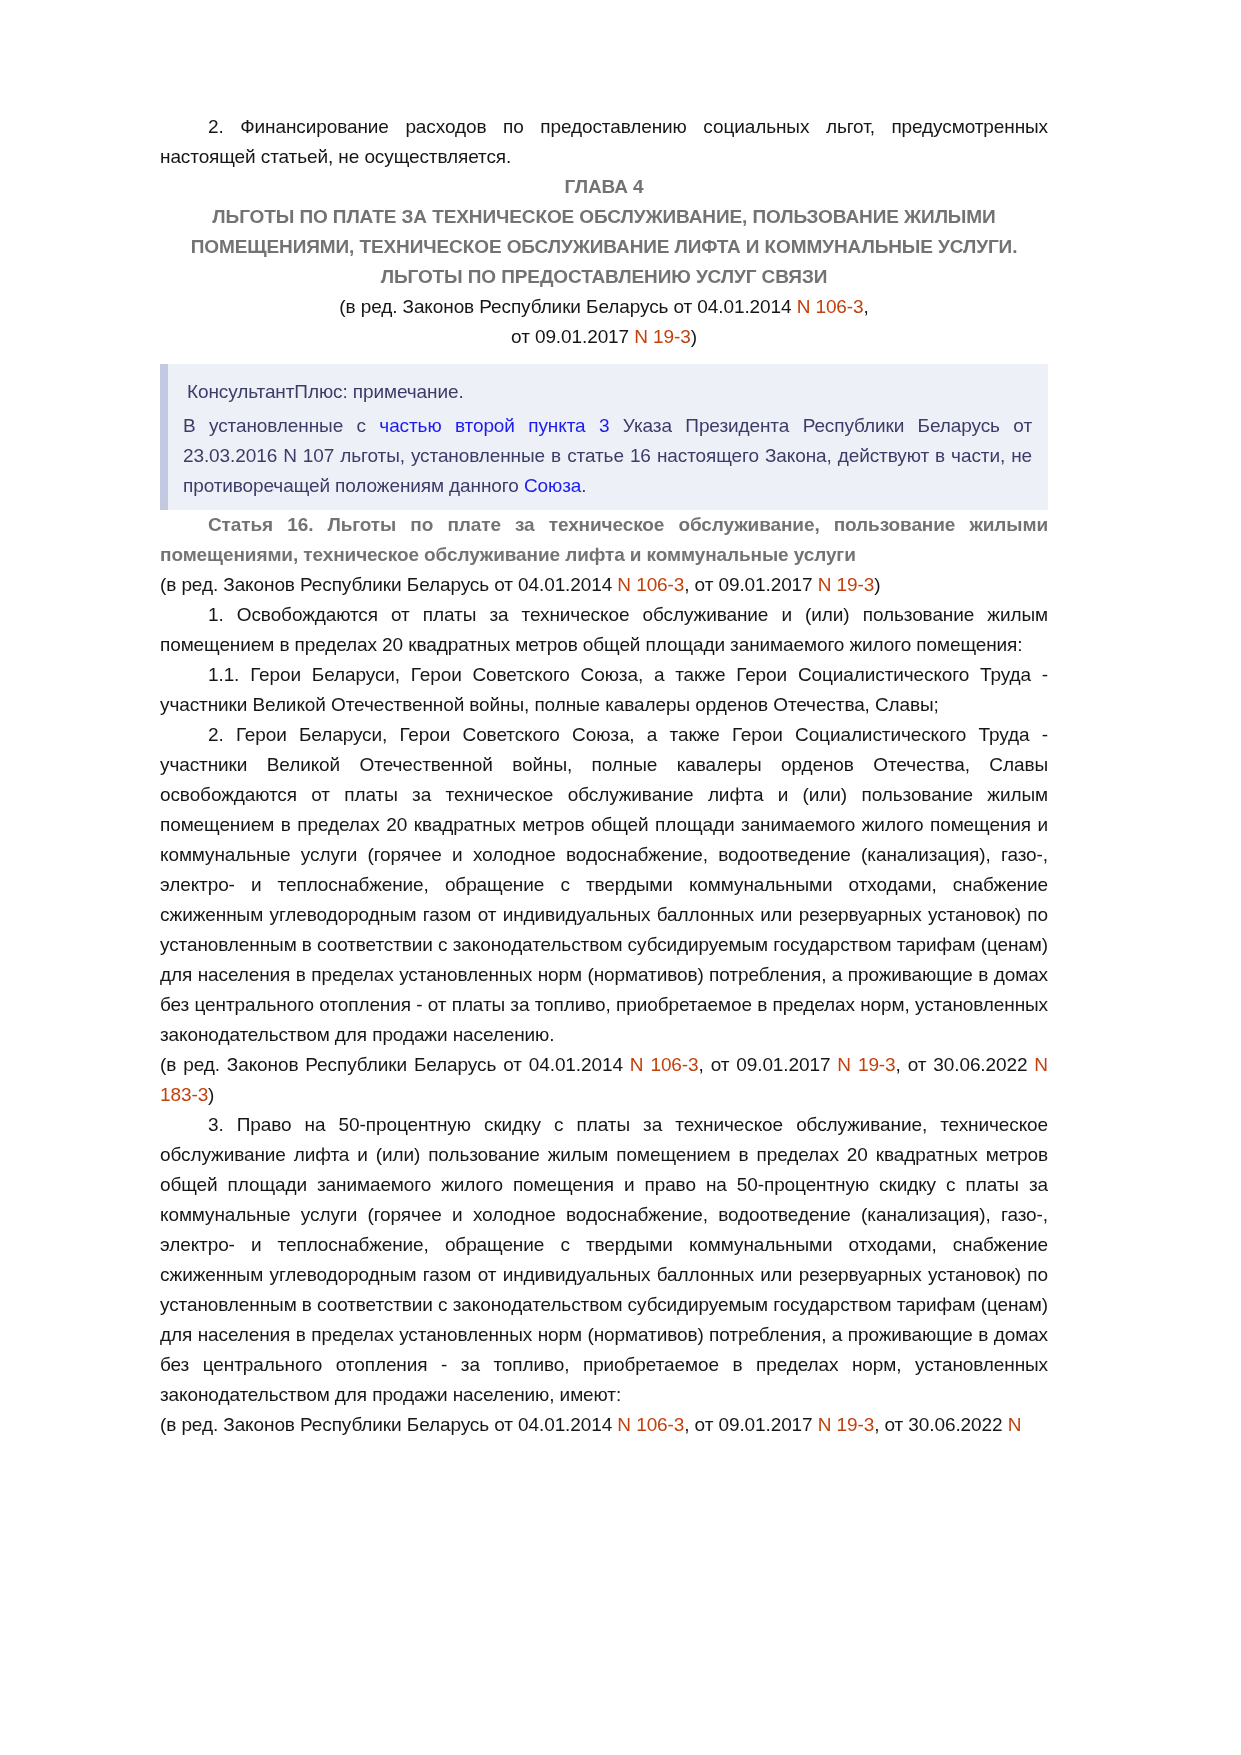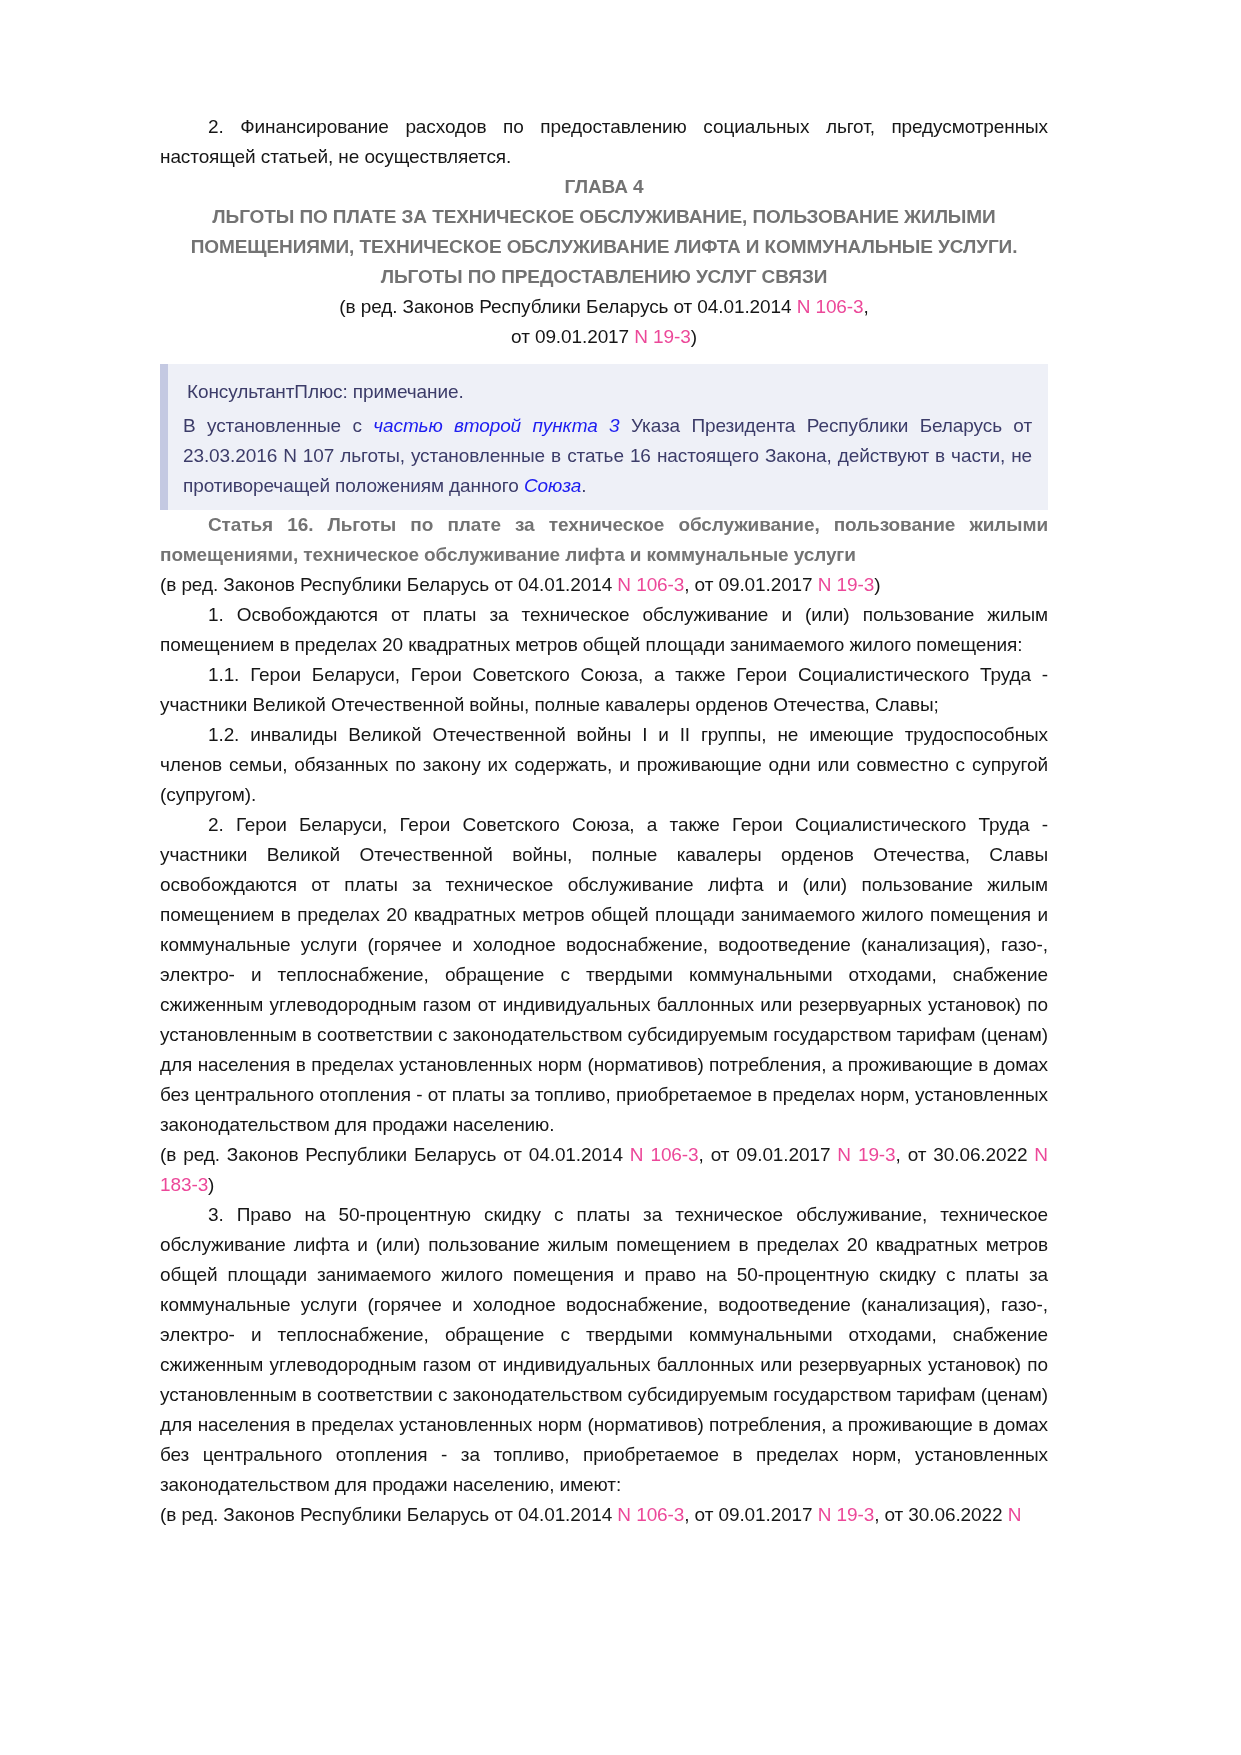--- a/index.html
+++ b/index.html
@@ -32,22 +32,22 @@
   .note-box{
     box-sizing:border-box;
     background:#eef0f7;
     border-left:8px solid #c4c9e2;
     padding:9px 16px 9px 15px;
     color:#3c3c69;
     line-height:30px;
   }
   .note-box .note-header{margin:4px;}
   .note-box .note-body{margin:0;text-align:justify;}
-  a.law-link{color:#ec4899;text-decoration:none;cursor:pointer;}
-  .note-box a.law-link{color:#1c1cf0;font-style:italic;}
+  a.law-link{color:#c2410c;text-decoration:none;cursor:pointer;}
+  .note-box a.law-link{color:#1c1cf0;}
 </style>
 </head>
 <body>
 
 <div class="page">
   <div class="doc">
 
     <p class="justify indent">2. Финансирование расходов по предоставлению социальных льгот, предусмотренных настоящей статьей, не осуществляется.</p>
 
     <div class="block sp-chapter">
@@ -64,21 +64,20 @@
 
     <div class="block sp-article">
       <p class="justify indent bold">Статья 16. Льготы по плате за техническое обслуживание, пользование жилыми помещениями, техническое обслуживание лифта и коммунальные услуги</p>
       <p class="justify"><span>(в ред. Законов Республики Беларусь от 04.01.2014 </span><a class="law-link" href="#">N 106-3</a><span>, от 09.01.2017 </span><a class="law-link" href="#">N 19-3</a><span>)</span></p>
     </div>
 
     <p class="justify indent sp-para">1. Освобождаются от платы за техническое обслуживание и (или) пользование жилым помещением в пределах 20 квадратных метров общей площади занимаемого жилого помещения:</p>
 
     <p class="justify indent sp-para">1.1. Герои Беларуси, Герои Советского Союза, а также Герои Социалистического Труда - участники Великой Отечественной войны, полные кавалеры орденов Отечества, Славы;</p>
 
-    <p class="justify indent sp-para">1.2. инвалиды Великой Отечественной войны I и II группы, не имеющие трудоспособных членов семьи, обязанных по закону их содержать, и проживающие одни или совместно с супругой (супругом).</p>
 
     <p class="justify indent sp-para">2. Герои Беларуси, Герои Советского Союза, а также Герои Социалистического Труда - участники Великой Отечественной войны, полные кавалеры орденов Отечества, Славы освобождаются от платы за техническое обслуживание лифта и (или) пользование жилым помещением в пределах 20 квадратных метров общей площади занимаемого жилого помещения и коммунальные услуги (горячее и холодное водоснабжение, водоотведение (канализация), газо-, электро- и теплоснабжение, обращение с твердыми коммунальными отходами, снабжение сжиженным углеводородным газом от индивидуальных баллонных или резервуарных установок) по установленным в соответствии с законодательством субсидируемым государством тарифам (ценам) для населения в пределах установленных норм (нормативов) потребления, а проживающие в домах без центрального отопления - от платы за топливо, приобретаемое в пределах норм, установленных законодательством для продажи населению.</p>
 
     <p class="justify"><span>(в ред. Законов Республики Беларусь от 04.01.2014 </span><a class="law-link" href="#">N 106-3</a><span>, от 09.01.2017 </span><a class="law-link" href="#">N 19-3</a><span>, от 30.06.2022 </span><a class="law-link" href="#">N 183-3</a><span>)</span></p>
 
     <p class="justify indent sp-para">3. Право на 50-процентную скидку с платы за техническое обслуживание, техническое обслуживание лифта и (или) пользование жилым помещением в пределах 20 квадратных метров общей площади занимаемого жилого помещения и право на 50-процентную скидку с платы за коммунальные услуги (горячее и холодное водоснабжение, водоотведение (канализация), газо-, электро- и теплоснабжение, обращение с твердыми коммунальными отходами, снабжение сжиженным углеводородным газом от индивидуальных баллонных или резервуарных установок) по установленным в соответствии с законодательством субсидируемым государством тарифам (ценам) для населения в пределах установленных норм (нормативов) потребления, а проживающие в домах без центрального отопления - за топливо, приобретаемое в пределах норм, установленных законодательством для продажи населению, имеют:</p>
 
     <p class="justify"><span>(в ред. Законов Республики Беларусь от 04.01.2014 </span><a class="law-link" href="#">N 106-3</a><span>, от 09.01.2017 </span><a class="law-link" href="#">N 19-3</a><span>, от 30.06.2022 </span><a class="law-link" href="#">N</a></p>
 
   </div>

